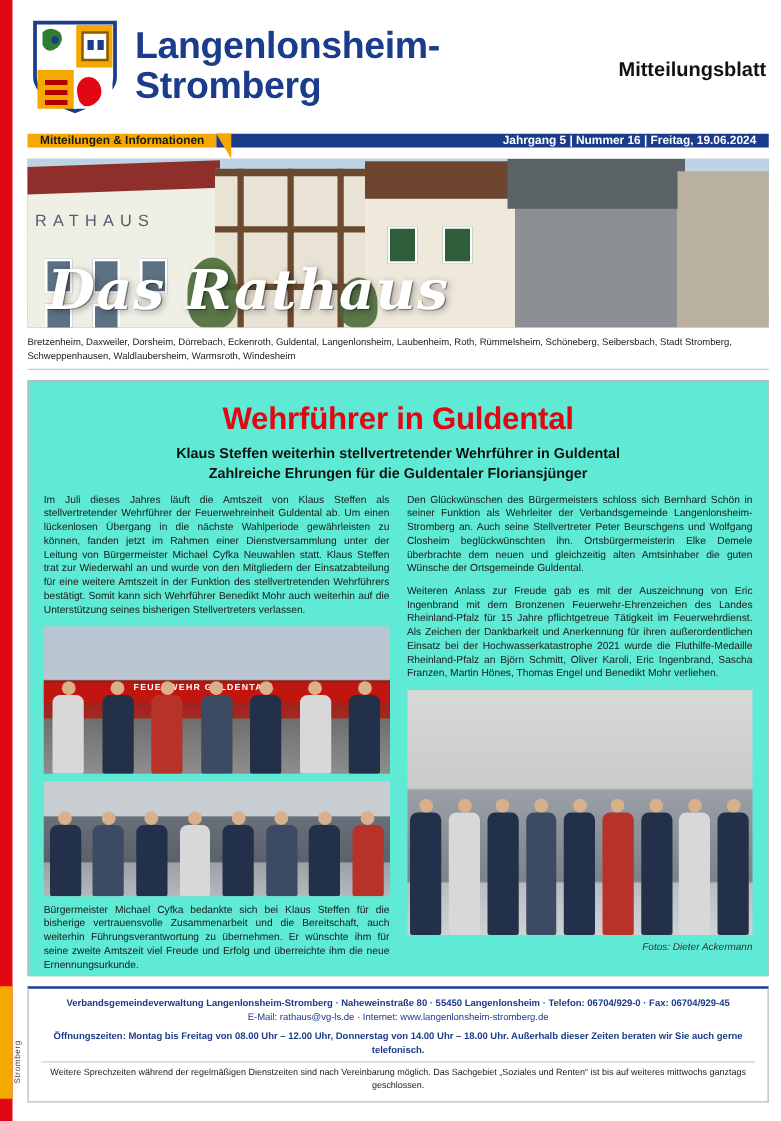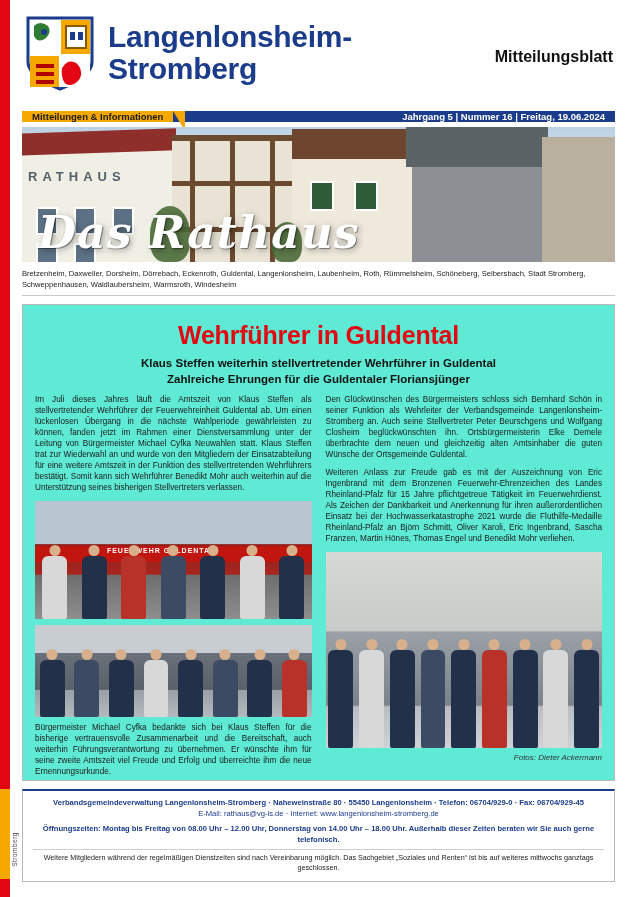--- a/index.html
+++ b/index.html
@@ -30,21 +30,21 @@
     font-size:30px;font-weight:bold;color:#1b3b8b;
     line-height:1.08;letter-spacing:-0.3px;
   }
   .mitteilungsblatt{
     font-size:16px;font-weight:bold;color:#111;
     white-space:nowrap;padding-left:8px;padding-bottom:26px;
     align-self:flex-end;
   }
   
   .infobar{
-    display:flex;height:20px;margin:4px 10px 0 12px;align-items:flex-end;
+    display:flex;height:20px;margin:4px 10px 0 12px;align-items:center;
     font-size:9.5px;font-weight:bold;
   }
   .infobar .yellow{
     background:#f5a800;color:#1a1a1a;display:flex;align-items:center;
     padding:0 10px;flex:0 0 auto;position:relative;
   }
   .infobar .yellow:after{
     content:"";position:absolute;right:-12px;top:0;border-style:solid;
     border-width:20px 0 0 12px;border-color:#f5a800 transparent transparent transparent;
   }
@@ -67,21 +67,21 @@
   .hero .b2{position:absolute;left:150px;top:8px;width:120px;height:127px;background:#e8e3d5;}
   .hero .b2 .tim{position:absolute;background:#6b4a2f;}
   .hero .b3{position:absolute;left:270px;top:2px;width:120px;height:133px;background:#efe9dc;}
   .hero .b3 .roof{position:absolute;left:0;top:0;width:120px;height:30px;background:#6e4630;}
   .hero .b4{position:absolute;left:390px;top:0px;width:130px;height:135px;background:#8c8f93;}
   .hero .b4 .roof{position:absolute;left:-6px;top:0;width:142px;height:40px;background:#5c6367;}
   .hero .b5{position:absolute;left:520px;top:10px;width:85px;height:125px;background:#b9b09f;}
   .hero .tree{position:absolute;bottom:0;width:40px;height:56px;background:#4b6b39;border-radius:50% 50% 35% 35%;opacity:.9;}
   .hero .rathaus-label{
     position:absolute;left:6px;top:42px;font-size:13px;letter-spacing:5px;
-    font-weight:bold;color:#53606b;
+    font-weight:normal;color:#53606b;
   }
   .hero .script{
     position:absolute;left:16px;bottom:4px;
     font-family:"DejaVu Serif", serif;font-style:italic;font-weight:bold;
     font-size:44px;color:#ffffff;
     text-shadow:1px 1px 0 rgba(0,0,0,.35), 2px 2px 6px rgba(0,0,0,.35);
     letter-spacing:1px;
   }
   
   .orte{
@@ -270,18 +270,18 @@
 
         <div class="cap-right">Fotos: Dieter Ackermann</div>
       </div>
     </div>
   </div>
 
   <div class="footer">
     <div class="f1">Verbandsgemeindeverwaltung Langenlonsheim-Stromberg · Naheweinstraße 80 · 55450 Langenlonsheim · Telefon: 06704/929-0 · Fax: 06704/929-45</div>
     <div class="f2">E-Mail: rathaus@vg-ls.de · Internet: www.langenlonsheim-stromberg.de</div>
     <div class="f3">Öffnungszeiten: Montag bis Freitag von 08.00 Uhr – 12.00 Uhr, Donnerstag von 14.00 Uhr – 18.00 Uhr. Außerhalb dieser Zeiten beraten wir Sie auch gerne telefonisch.</div>
-    <div class="f5">Weitere Mitgliedern während der regelmäßigen Dienstzeiten sind nach Vereinbarung möglich. Das Sachgebiet „Soziales und Renten“ ist bis auf weiteres mittwochs ganztags geschlossen.</div>
+    <div class="f5">Weitere Sprechzeiten während der regelmäßigen Dienstzeiten sind nach Vereinbarung möglich. Das Sachgebiet „Soziales und Renten“ ist bis auf weiteres mittwochs ganztags geschlossen.</div>
   </div>
 
   <div class="sidetab"></div>
   <div class="sidelabel">Stromberg</div>
 </div>
 
 </body></html>

